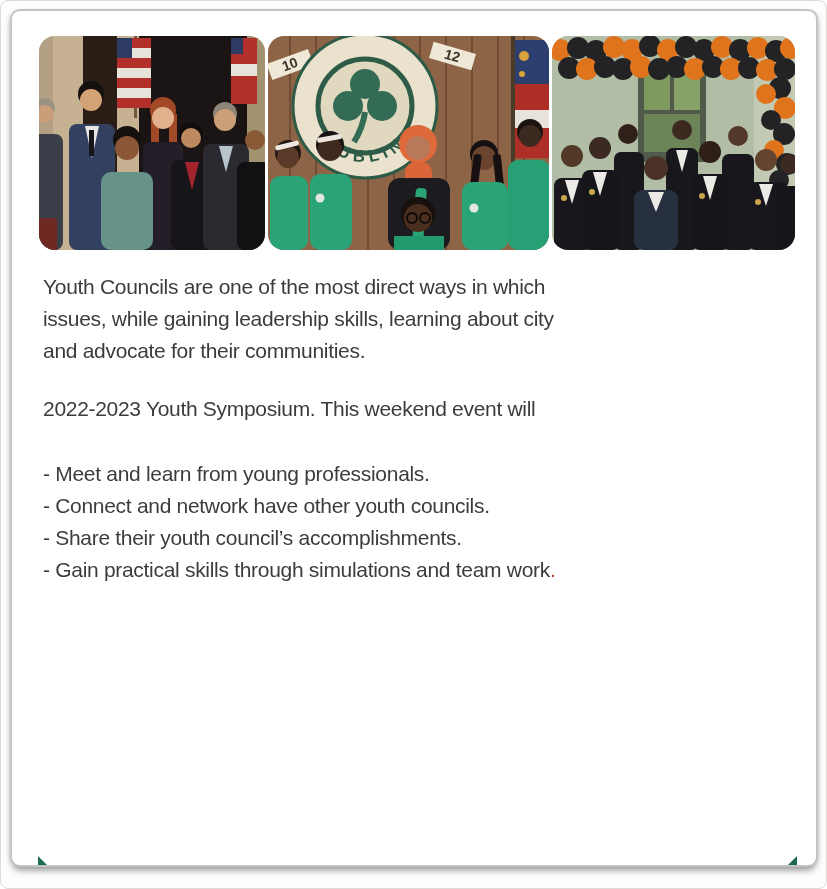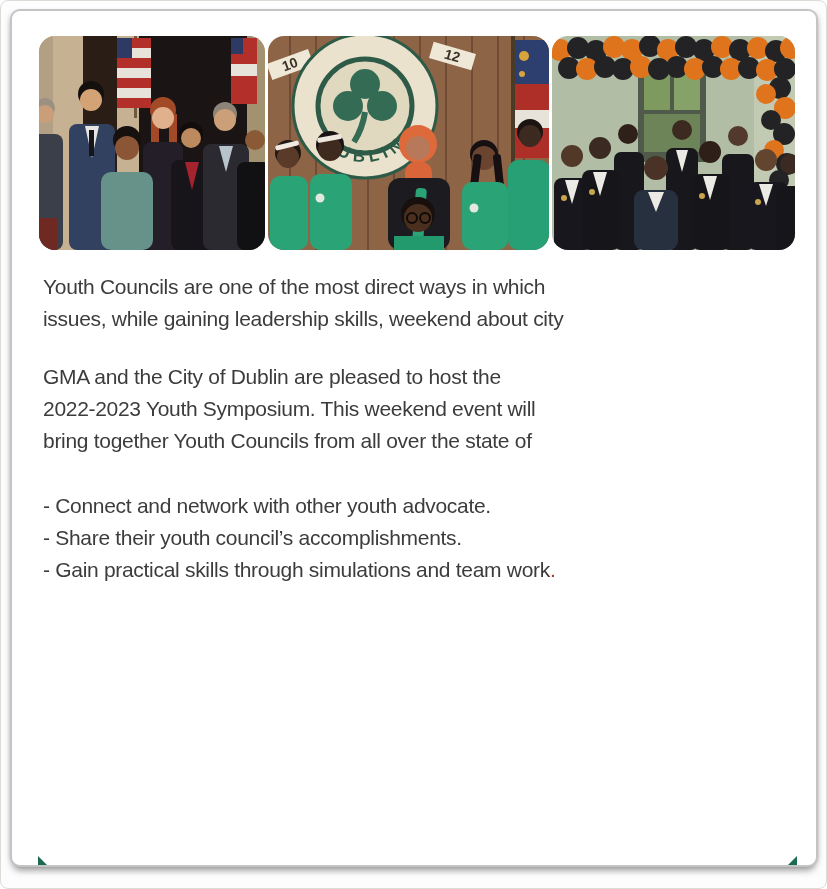--- a/index.html
+++ b/index.html
@@ -243,29 +243,29 @@
             <circle cx="238" cy="128" r="10" fill="#3a2a21"></circle>
               <rect x="224" y="150" width="30" height="64" rx="8" fill="#15151a"></rect>
           </g>
         </svg>
       </div>
     </div>
 
     <div class="textblock">
       <div class="para">
         <div class="line">Youth Councils are one of the most direct ways in which</div>
-        <div class="line">issues, while gaining leadership skills, weekend about city</div>
+        <div class="line">issues, while gaining leadership skills, learning about city</div>
+        <div class="line">and advocate for their communities.</div>
       </div>
       <div class="para para2">
-        <div class="line">GMA and the City of Dublin are pleased to host the</div>
         <div class="line">2022-2023 Youth Symposium. This weekend event will</div>
-        <div class="line">bring together Youth Councils from all over the state of</div>
       </div>
       <div class="olist">
-        <div class="line">- Connect and network with other youth advocate.</div>
+        <div class="line">- Meet and learn from young professionals.</div>
+        <div class="line">- Connect and network have other youth councils.</div>
         <div class="line">- Share their youth council’s accomplishments.</div>
         <div class="line"><span>- Gain practical skills through simulations and team work</span><span class="red">.</span></div>
       </div>
     </div>
 
     <div class="handle left">
       <svg width="9" height="9">
           <polygon points="0,0 0,9 9,9" fill="#1c6b51"></polygon>
         </svg>
     </div>

